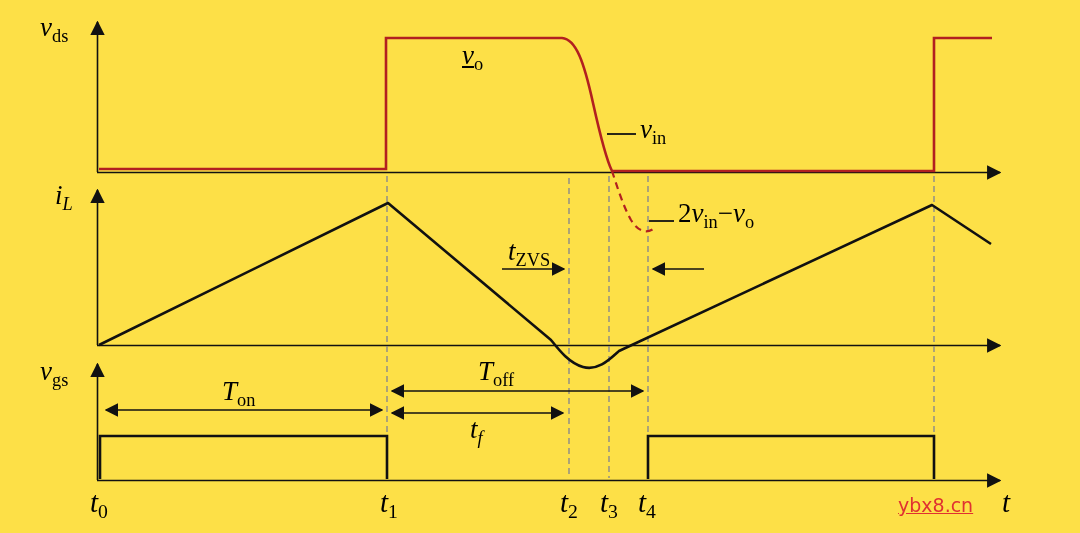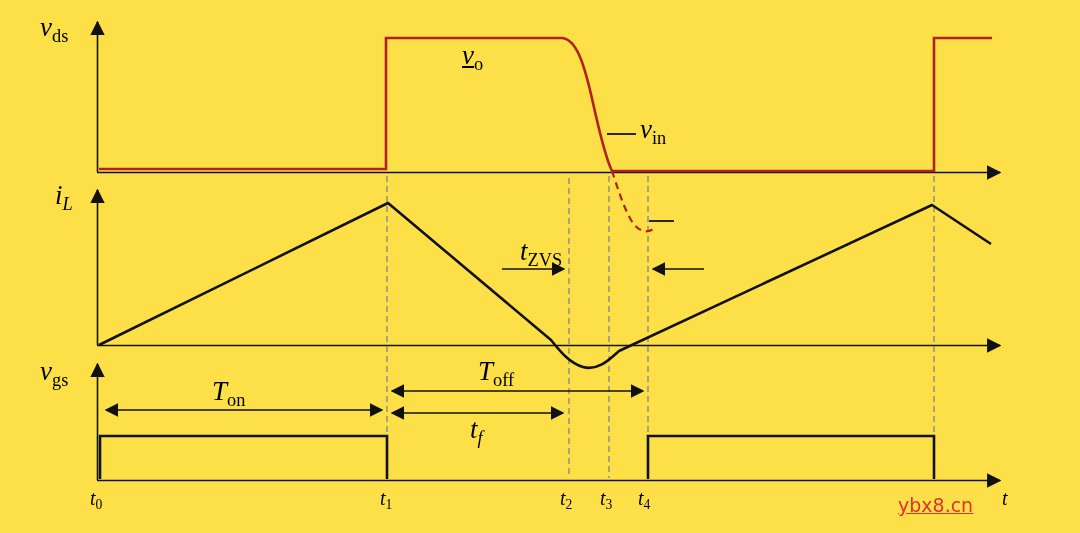--- a/index.html
+++ b/index.html
@@ -1,20 +1,20 @@
 <!DOCTYPE html>
 <html><head>
 <meta charset="utf-8">
 <style>
   html,body{margin:0;padding:0;background:#fff;}
   .fig{position:relative;width:1080px;height:533px;background:#fde047;
        font-family:"Liberation Serif","DejaVu Serif",serif;overflow:hidden;}
   .fig svg{position:absolute;left:0;top:0;}
   .lbl{position:absolute;font-size:27px;color:#000;white-space:nowrap;line-height:1;}
-  .lbl-big{font-size:20px;}
+  .lbl-big{font-size:29px;}
   .seg-i{font-style:italic;}
   .seg-n{font-style:normal;}
   .seg-si{font-style:italic;font-size:0.68em;vertical-align:-0.32em;}
   .seg-sn{font-style:normal;font-size:0.68em;vertical-align:-0.32em;}
   .watermark{position:absolute;left:898px;top:494px;
              font-family:"DejaVu Sans","Liberation Sans",sans-serif;
              font-weight:normal;font-size:19px;text-decoration:underline;}
 </style>
 </head>
 <body>
@@ -67,23 +67,24 @@
     <line x1="607" y1="134" x2="636" y2="134" stroke="#111" stroke-width="1.8"></line>
     <line x1="649" y1="221" x2="674" y2="221" stroke="#111" stroke-width="1.8"></line>
   </svg>
 
   <div class="lbl" style="left:40px;top:14px;"><span class="seg-i">v</span><span class="seg-sn">ds</span></div>
   <div class="lbl" style="left:55px;top:182px;"><span class="seg-i">i</span><span class="seg-si">L</span></div>
   <div class="lbl" style="left:40px;top:358px;"><span class="seg-i">v</span><span class="seg-sn">gs</span></div>
 
   <div class="lbl" style="left:462px;top:42px;text-decoration:underline;"><span class="seg-i">v</span><span class="seg-sn">o</span></div>
   <div class="lbl" style="left:640px;top:116px;"><span class="seg-i">v</span><span class="seg-sn">in</span></div>
+  <div class="lbl" style="left:678px;top:200px;"><span class="seg-n">2</span><span class="seg-i">v</span><span class="seg-sn">in</span><span class="seg-n">−</span><span class="seg-i">v</span><span class="seg-sn">o</span></div>
 
-  <div class="lbl" style="left:520px;top:238px;"><span class="seg-i">t</span><span class="seg-sn">ZVS</span></div>
-  <div class="lbl" style="left:212px;top:378px;text-align:center;"><span class="seg-i">T</span><span class="seg-sn">on</span></div>
+  <div class="lbl" style="left:508px;top:238px;"><span class="seg-i">t</span><span class="seg-sn">ZVS</span></div>
+  <div class="lbl" style="left:222px;top:378px;text-align:center;"><span class="seg-i">T</span><span class="seg-sn">on</span></div>
   <div class="lbl" style="left:478px;top:358px;"><span class="seg-i">T</span><span class="seg-sn">off</span></div>
   <div class="lbl" style="left:470px;top:416px;"><span class="seg-i">t</span><span class="seg-si">f</span></div>
 
   <div class="lbl lbl-big" style="left:90px;top:488px;"><span class="seg-i">t</span><span class="seg-sn">0</span></div>
   <div class="lbl lbl-big" style="left:380px;top:488px;text-align:center;"><span class="seg-i">t</span><span class="seg-sn">1</span></div>
   <div class="lbl lbl-big" style="left:560px;top:488px;"><span class="seg-i">t</span><span class="seg-sn">2</span></div>
   <div class="lbl lbl-big" style="left:600px;top:488px;"><span class="seg-i">t</span><span class="seg-sn">3</span></div>
   <div class="lbl lbl-big" style="left:638px;top:488px;"><span class="seg-i">t</span><span class="seg-sn">4</span></div>
   <div class="lbl lbl-big" style="left:1002px;top:488px;"><span class="seg-i">t</span></div>
 

